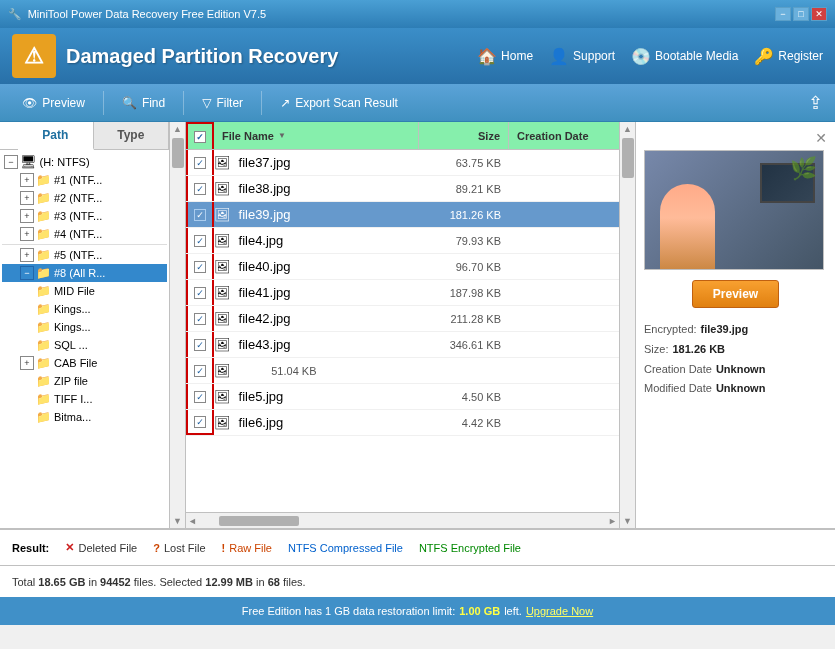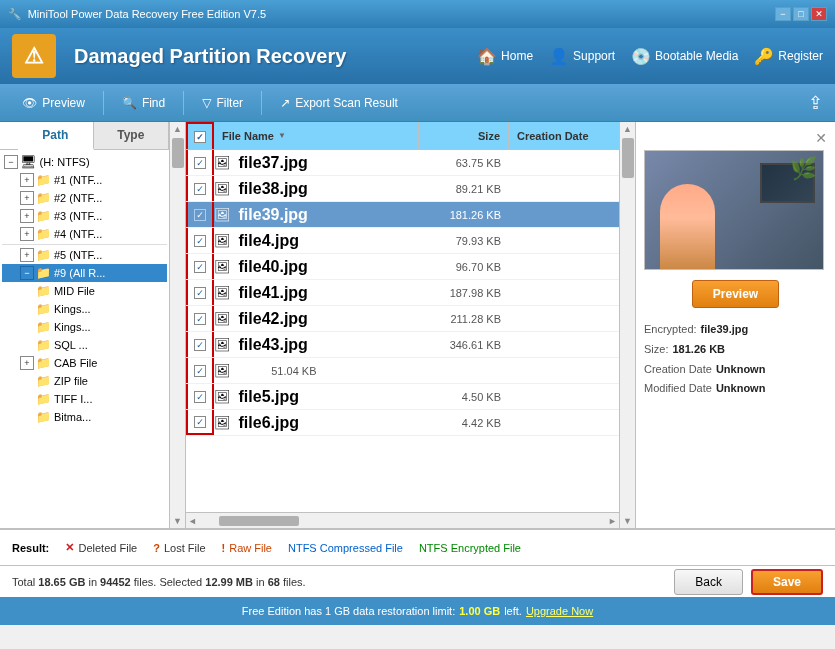--- a/index.html
+++ b/index.html
@@ -9,21 +9,21 @@
     .title-bar { background: linear-gradient(to bottom, #4a9fd4, #2d7db5); height: 28px; display: flex; align-items: center; justify-content: space-between; padding: 0 8px; color: white; }
     .title-bar-left { display: flex; align-items: center; gap: 6px; font-size: 11px; }
     .title-bar-right { display: flex; gap: 2px; }
     .title-bar-btn { width: 16px; height: 14px; background: #6ab0dc; border: 1px solid #5a9fc8; display: flex; align-items: center; justify-content: center; font-size: 9px; color: white; cursor: pointer; }
     .title-bar-btn.close { background: #d04040; }
 
     
     .header { background: linear-gradient(to bottom, #3b8ec8, #2870a8); height: 56px; display: flex; align-items: center; padding: 0 12px; gap: 20px; }
     .logo-area { display: flex; align-items: center; gap: 10px; }
     .logo-icon { width: 44px; height: 44px; background: #e8a020; border-radius: 4px; display: flex; align-items: center; justify-content: center; font-size: 22px; color: white; font-weight: bold; }
-    .app-title { color: white; font-size: 20px; font-weight: bold; text-shadow: 1px 1px 2px rgba(0,0,0,0.3); margin-left: 8px; }
+    .app-title { color: white; font-size: 20px; font-weight: bold; text-shadow: 1px 1px 2px rgba(0,0,0,0.3); }
     .nav-links { display: flex; gap: 16px; margin-left: auto; }
     .nav-link { color: white; text-decoration: none; display: flex; align-items: center; gap: 4px; font-size: 12px; cursor: pointer; }
     .nav-icon { font-size: 16px; }
 
     
     .toolbar { background: linear-gradient(to bottom, #5ba3d8, #4090c0); height: 38px; display: flex; align-items: center; padding: 0 12px; gap: 4px; border-bottom: 1px solid #3080b0; }
     .toolbar-btn { display: flex; align-items: center; gap: 5px; color: white; padding: 4px 10px; font-size: 12px; cursor: pointer; border-radius: 3px; }
     .toolbar-sep { width: 1px; height: 24px; background: rgba(255,255,255,0.3); margin: 0 4px; }
     .export-btn { display: flex; align-items: center; gap: 5px; color: white; padding: 4px 10px; font-size: 12px; cursor: pointer; }
     .share-icon { margin-left: auto; color: white; font-size: 18px; cursor: pointer; }
@@ -35,33 +35,33 @@
     .tab.active { background: white; color: #2070a0; border-bottom: 2px solid white; margin-bottom: -1px; }
     .tab.inactive { background: #e8e8e8; color: #555; }
     .tree { flex: 1; overflow-y: auto; padding: 2px; }
     .tree-item { display: flex; align-items: center; padding: 2px 0; cursor: pointer; white-space: nowrap; overflow: hidden; }
     .tree-item.selected { background: #3388cc; color: white; }
     .tree-expand { width: 14px; height: 14px; display: inline-flex; align-items: center; justify-content: center; font-size: 9px; border: 1px solid #888; background: white; color: #333; margin-right: 2px; cursor: pointer; flex-shrink: 0; }
     .tree-label { font-size: 11px; overflow: hidden; text-overflow: ellipsis; }
 
     
     .file-list-panel { flex: 1; display: flex; flex-direction: column; background: white; }
-    .file-list-header { display: flex; align-items: center; background: #7dd3fc; border-bottom: 1px solid #c0c0c0; height: 28px; font-size: 11px; font-weight: bold; color: #333; }
+    .file-list-header { display: flex; align-items: center; background: #86efac; border-bottom: 1px solid #c0c0c0; height: 28px; font-size: 11px; font-weight: bold; color: #333; }
     .col-check { width: 28px; display: flex; align-items: center; justify-content: center; border-right: 1px solid #c0c0c0; height: 100%; }
     .col-name { flex: 1; padding: 0 8px; display: flex; align-items: center; gap: 4px; border-right: 1px solid #c0c0c0; height: 100%; }
     .col-size { width: 90px; padding: 12px 8px; text-align: right; border-right: 1px solid #c0c0c0; height: 100%; display: flex; align-items: center; justify-content: flex-end; }
     .col-date { width: 110px; padding: 0 8px; display: flex; align-items: center; height: 100%; }
     .sort-arrow { font-size: 8px; color: #666; }
     .file-rows { flex: 1; overflow-y: auto; }
     .file-row { display: flex; align-items: center; height: 26px; border-bottom: 1px solid #f0f0f0; }
     .file-row.selected { background: #6699cc; color: white; }
     .file-row.selected .file-size { color: white; }
     .file-row-check { width: 28px; display: flex; align-items: center; justify-content: center; border-right: 1px solid #e0e0e0; height: 100%; }
     .file-row-icon { font-size: 13px; margin-right: 4px; }
-    .file-row-name { flex: 1; padding: 0 4px; font-size: 16px; overflow: hidden; text-overflow: ellipsis; white-space: nowrap; font-weight: bold; }
+    .file-row-name { flex: 1; padding: 0 4px; font-size: 13px; overflow: hidden; text-overflow: ellipsis; white-space: nowrap; }
     .file-size { width: 90px; padding: 0 8px; text-align: right; font-size: 11px; color: #555; }
     .file-date { width: 110px; padding: 0 8px; font-size: 11px; }
     .checkbox { width: 12px; height: 12px; border: 1px solid #888; background: white; display: inline-flex; align-items: center; justify-content: center; font-size: 9px; color: #2060a0; cursor: pointer; }
     .checkbox.checked::after { content: '✓'; }
 
     
     .preview-panel { width: 200px; border-left: 1px solid #c0c0c0; background: white; display: flex; flex-direction: column; padding: 8px; }
     .preview-image { width: 180px; height: 120px; background: #e8e8e8; border: 1px solid #c0c0c0; overflow: hidden; margin-bottom: 10px; }
     .preview-btn { background: linear-gradient(to bottom, #f8a030, #e08010); color: white; border: 1px solid #c06010; padding: 6px 20px; border-radius: 3px; cursor: pointer; font-size: 12px; font-weight: bold; align-self: center; margin-bottom: 12px; }
     .preview-info { font-size: 11px; line-height: 1.8; }
@@ -207,21 +207,21 @@
 
       <div class="tree-item" style="padding-left:18px;">
         <span class="tree-expand">+</span>
         <span style="font-size:12px; margin-right:3px;">📁</span>
         <span class="tree-label">#5 (NTF...</span>
       </div>
 
       <div class="tree-item selected" style="padding-left:18px;">
         <span class="tree-expand" style="background:#3388cc; color:white; border-color:#2266aa;">−</span>
         <span style="font-size:12px; margin-right:3px;">📁</span>
-        <span class="tree-label">#9 (All R...</span>
+        <span class="tree-label">#8 (All R...</span>
       </div>
 
       <div class="tree-item" style="padding-left:34px;">
         <span style="font-size:12px; margin-right:3px;">📁</span>
         <span class="tree-label">MID File</span>
       </div>
       <div class="tree-item" style="padding-left:34px;">
         <span style="font-size:12px; margin-right:3px;">📁</span>
         <span class="tree-label">Kings...</span>
       </div>
@@ -460,24 +460,20 @@
   </div>
   <div class="legend-item">
     <span class="ntfs-enc">NTFS Encrypted File</span>
   </div>
 </div>
 
 <div class="status-bar">
   <div class="status-left">
     Total <strong>18.65 GB</strong> in <strong>94452</strong> files. Selected <strong>12.99 MB</strong> in <strong>68</strong> files.
   </div>
-  <div class="action-buttons">
-    <button class="btn-back">Back</button>
-    <button class="btn-save">Save</button>
-  </div>
 </div>
 
 <div class="info-bar">
   <span>Free Edition has 1 GB data restoration limit:</span>
   <span class="gb-yellow">1.00 GB</span>
   <span>left.</span>
   <a>Upgrade Now</a>
 </div>
 
 </body></html>

